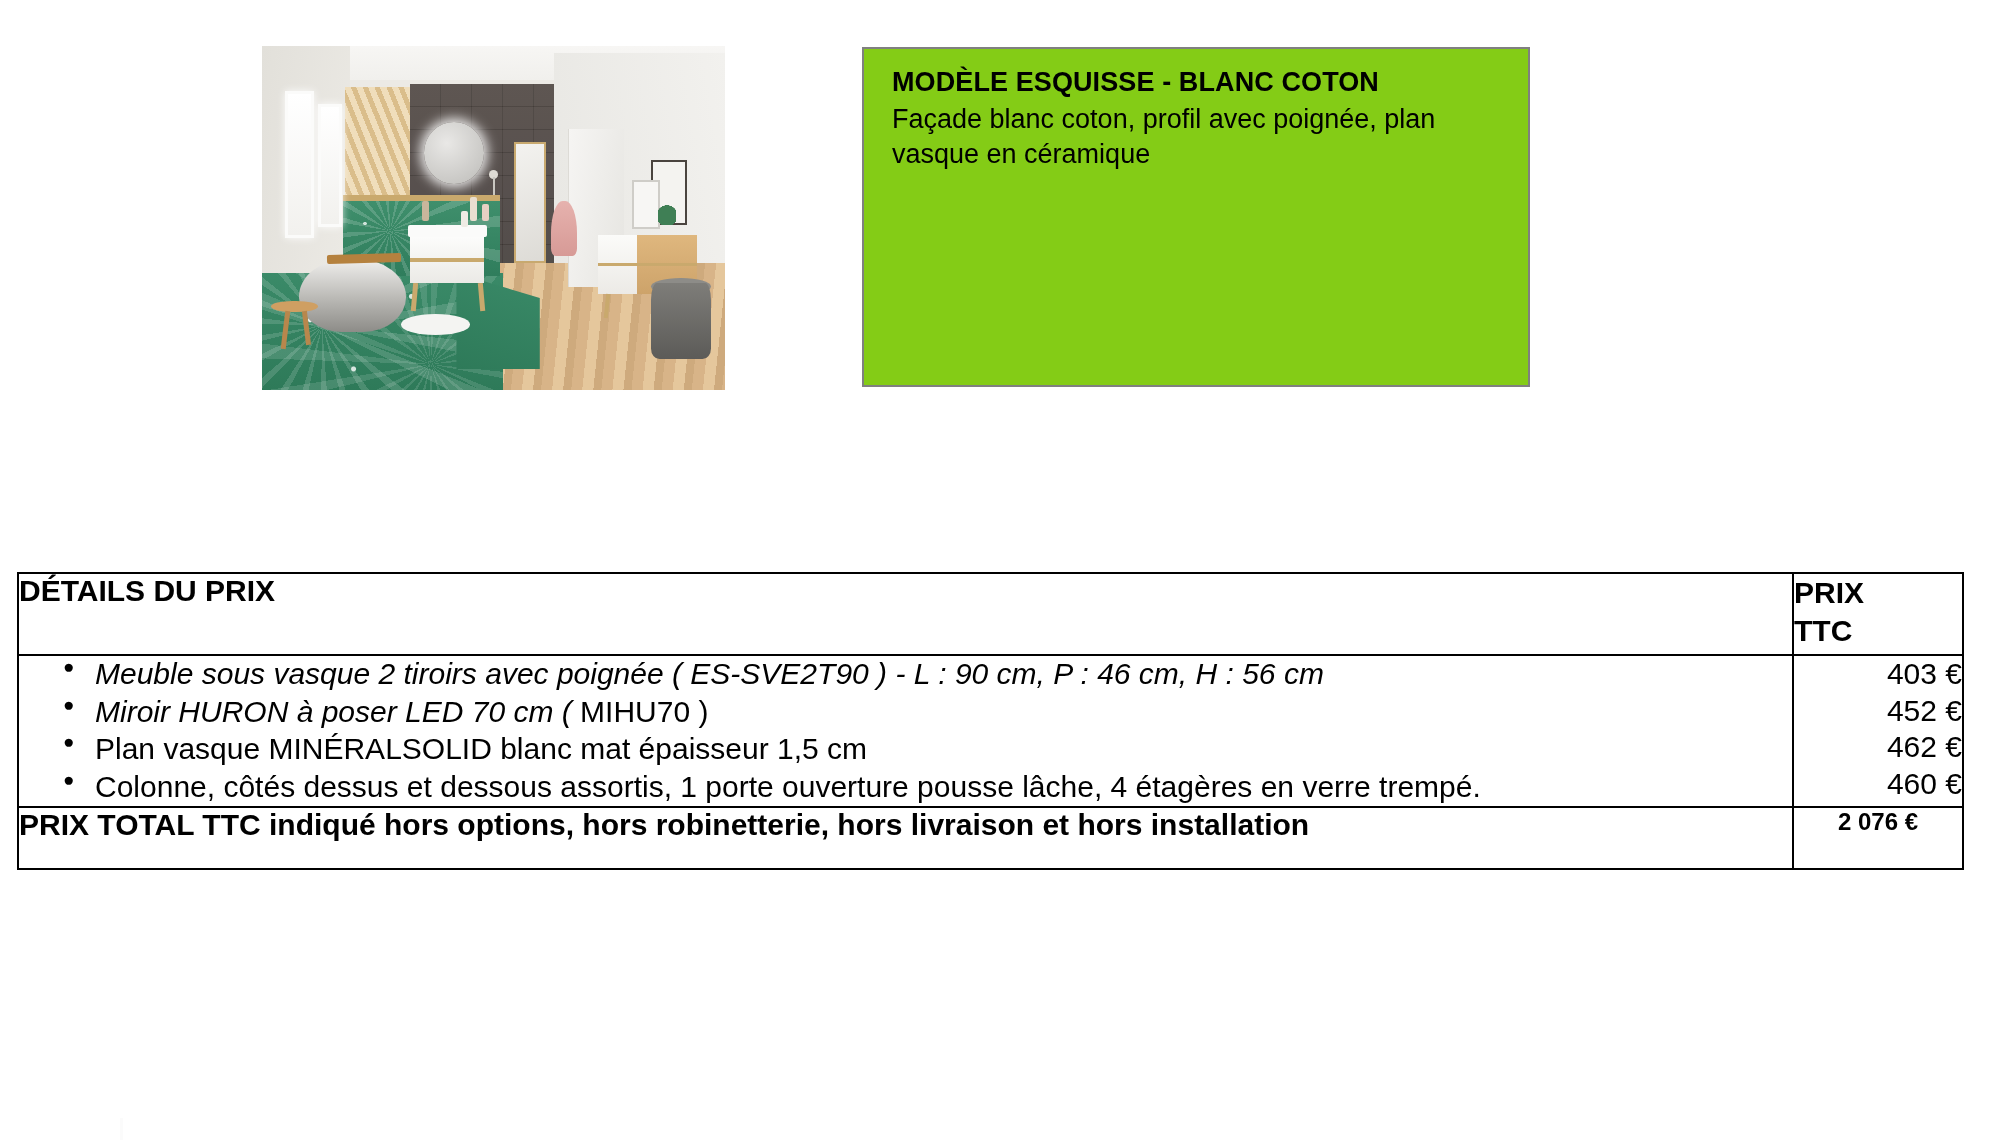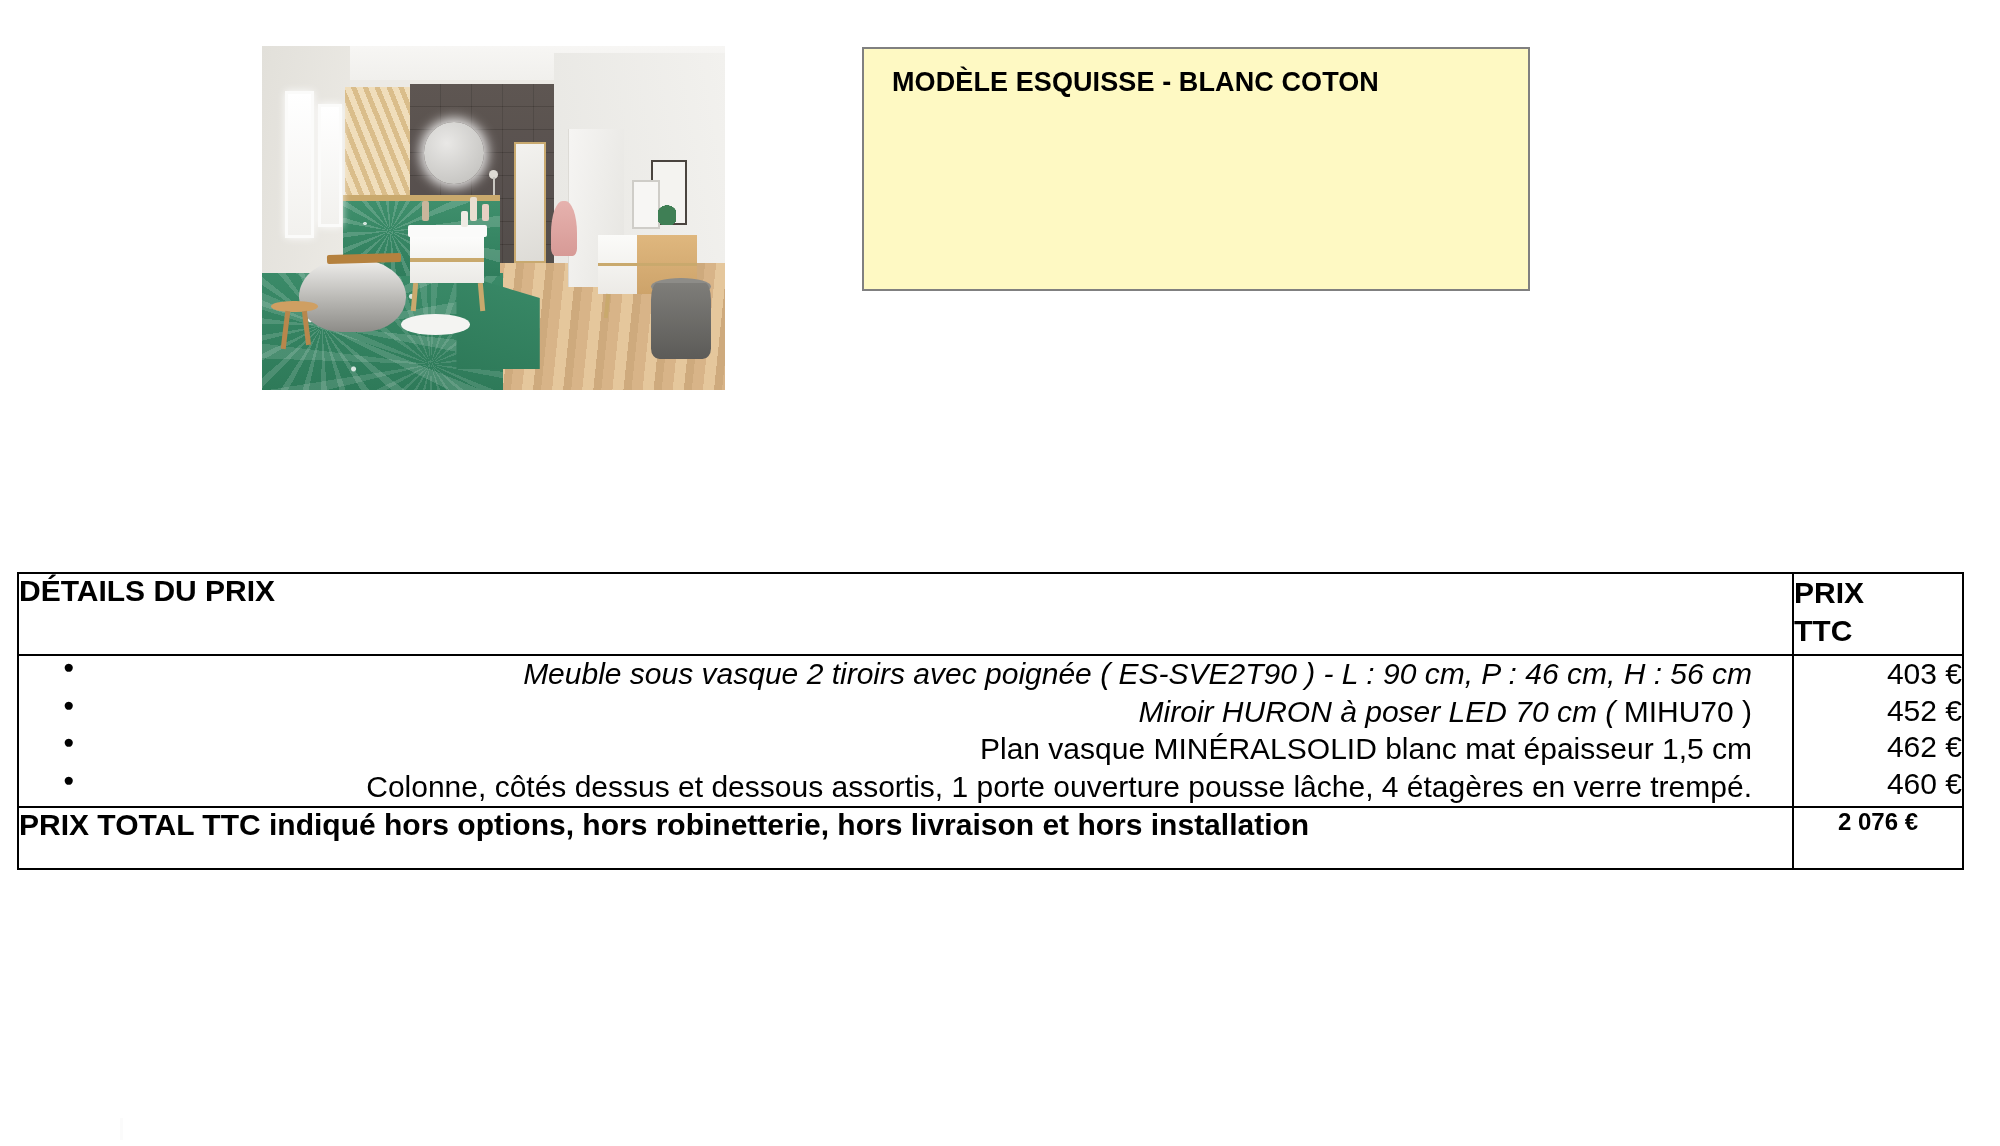--- a/index.html
+++ b/index.html
@@ -245,24 +245,24 @@
     left: 49.8%; top: 38%; width: .5%; height: 9%;
     background: #c9c7c1;
   }
 
   
   #description-box {
     position: absolute;
     left: 862px;
     top: 47px;
     width: 668px;
-    height: 244px;
+    height: 340px;
     border: 2px solid #808080;
     box-sizing: border-box;
-    background: #fef9c3;
+    background: #84cc16;
   }
   #description-inner {
     padding: 16px 26px 0 28px;
   }
   .desc-title {
     font-size: 27px;
     font-weight: bold;
     line-height: 1.32;
     letter-spacing: .1px;
     margin: 0 0 1px 0;
@@ -306,21 +306,20 @@
     padding: 16px 0 0 0;
   }
 
   .body-details {
     padding: 14px 0 34px 0;
   }
   .items {
     margin: 0;
     padding: 0 40px 0 76px;
     list-style: none;
-    text-align: right;
   }
   .items li {
     position: relative;
     font-size: 30px;
     line-height: 1.22;
     padding: 0 0 1px 0;
   }
   .items li::before {
     content: "\25CF";
     position: absolute;
@@ -409,20 +408,21 @@
   <div class="ph-layer ph-bot-c"></div>
   <div class="ph-layer ph-bot-d"></div>
   <div class="ph-layer ph-stool-top"></div>
   <div class="ph-layer ph-stool-leg"></div>
   <div class="ph-layer ph-stool-leg2"></div>
 </div>
 
 <div id="description-box">
   <div id="description-inner">
     <p class="desc-title">MODÈLE ESQUISSE - BLANC COTON</p>
+    <p class="desc-para">Façade blanc coton, profil avec poignée, plan vasque en céramique</p>
     <div class="desc-gap"></div>
   </div>
 </div>
 
 <table id="price-table">
   <colgroup>
     <col class="col-details">
     <col class="col-price">
   </colgroup>
   <thead>

